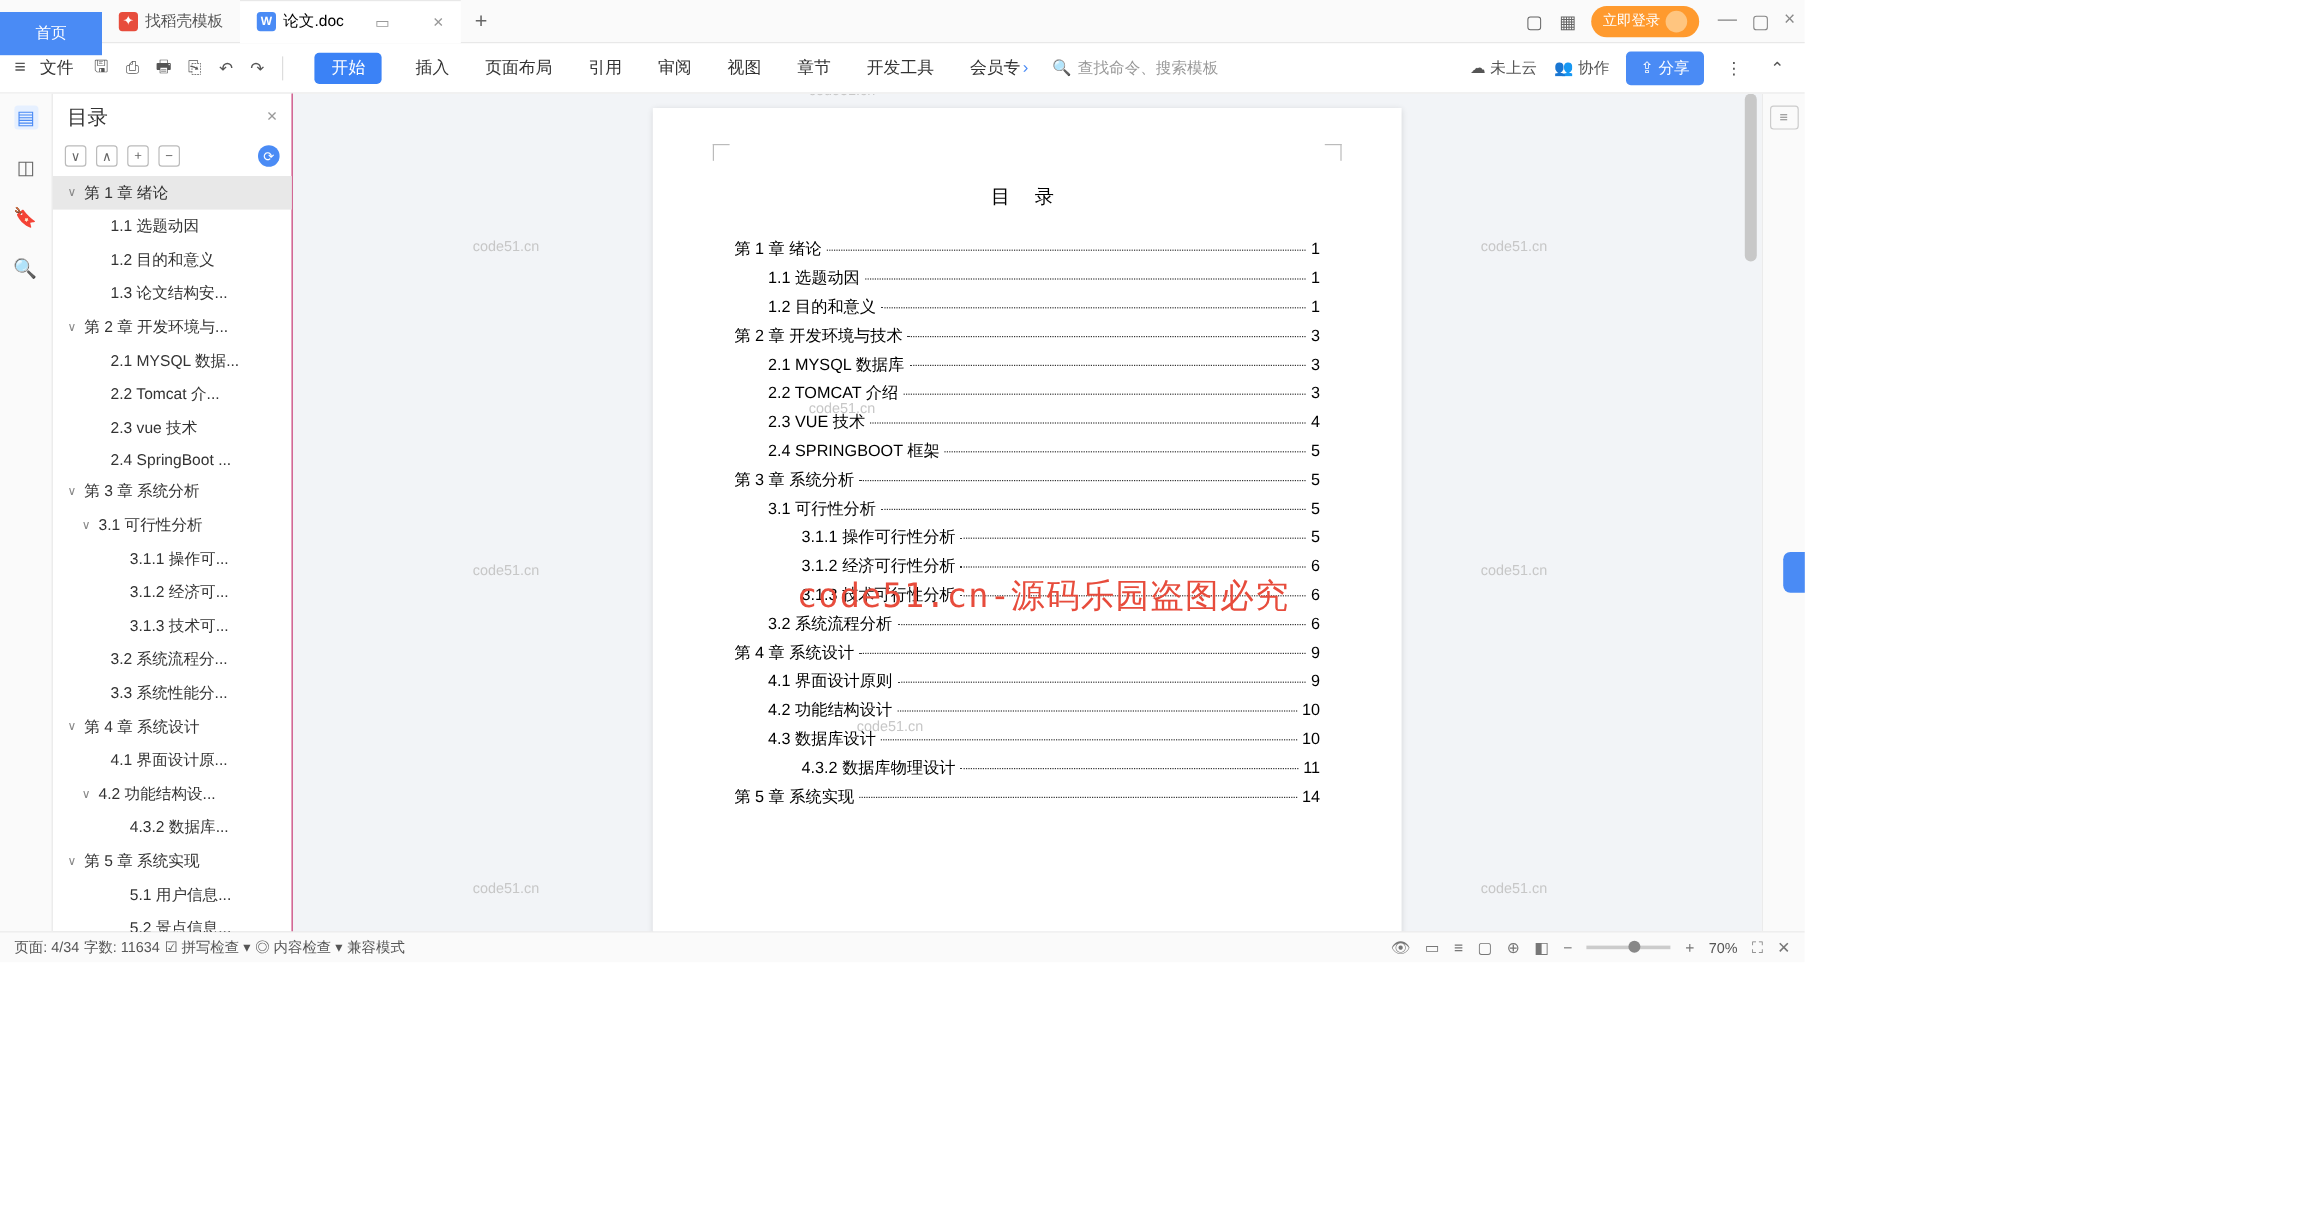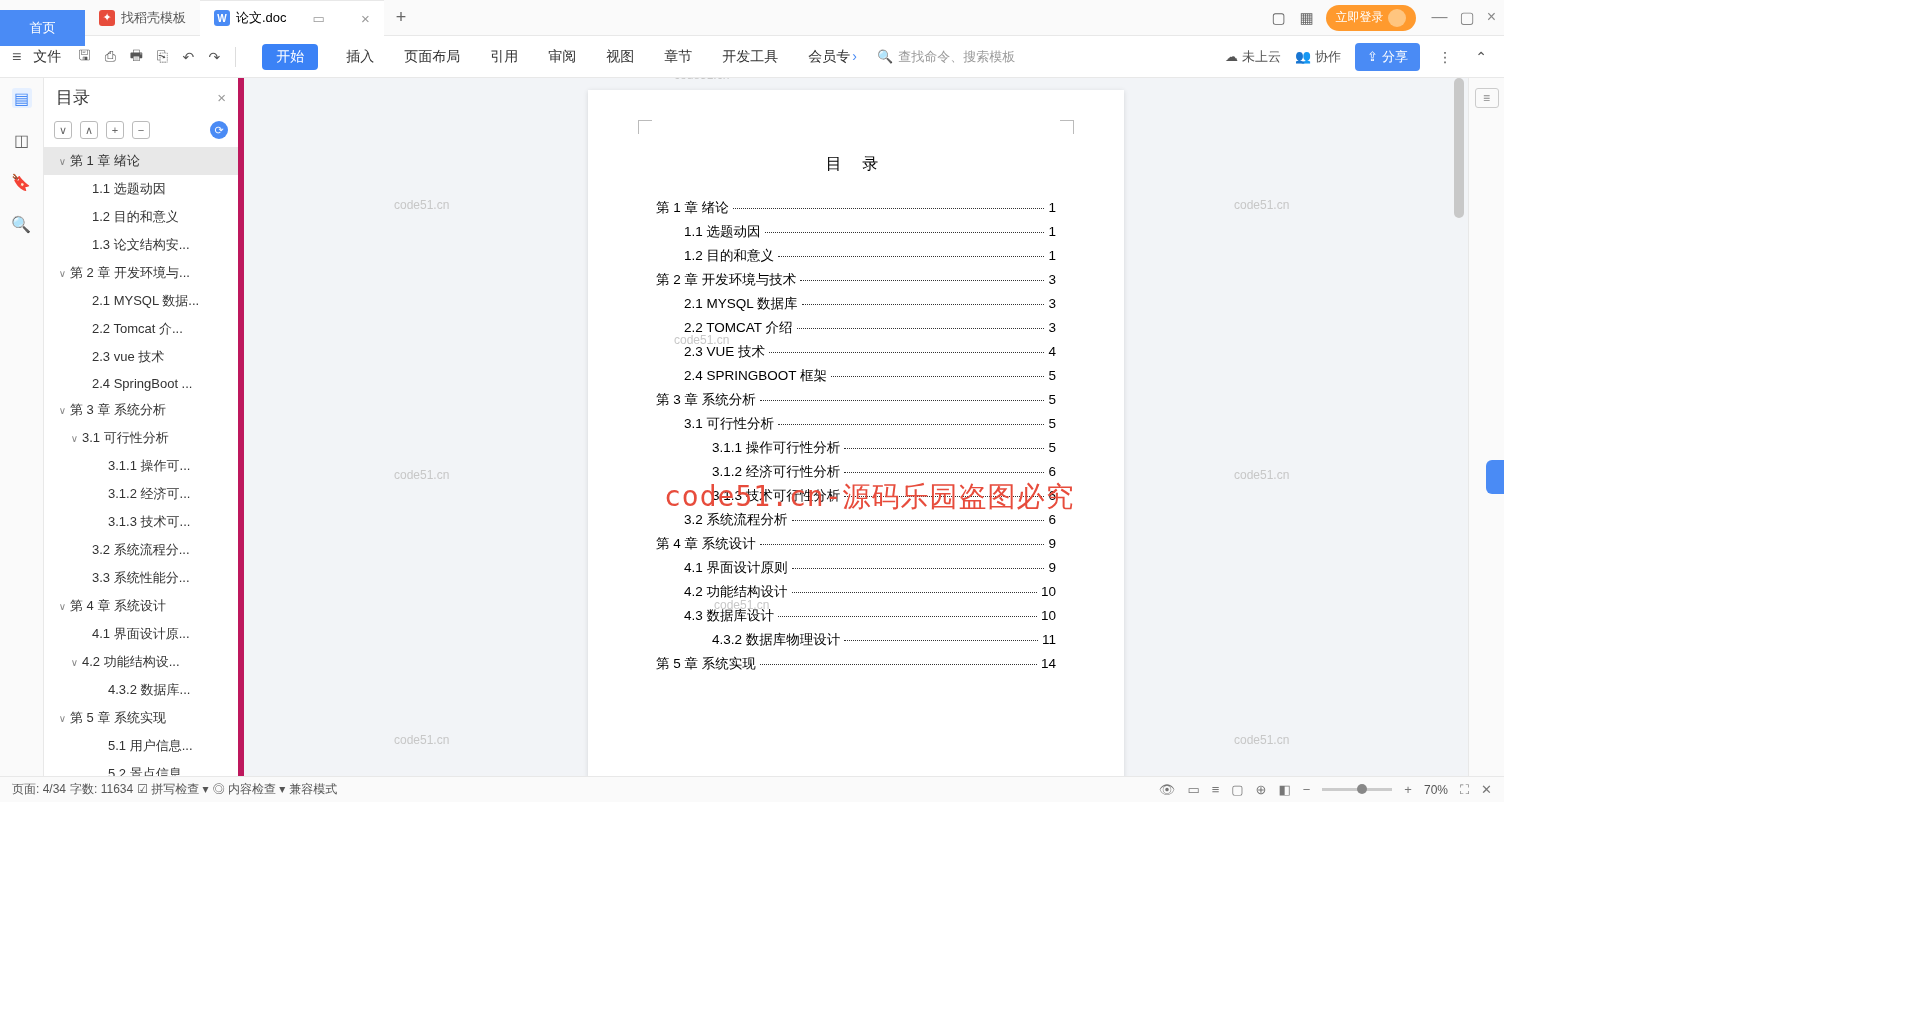--- a/index.html
+++ b/index.html
@@ -30,37 +30,37 @@
 .menu.memb{color:#333;position:relative;}
 .menu.memb::after{content:"›";color:#4a8bf5;margin-left:2px;}
 .search-box{margin-left:14px;display:flex;align-items:center;color:#999;font-size:13px;gap:5px;}
 .toolbar-right{margin-left:auto;display:flex;align-items:center;gap:14px;font-size:13px;}
 .tr-item{display:flex;align-items:center;gap:4px;color:#555;cursor:pointer;}
 .share-btn{background:#4a8bf5;color:#fff;padding:5px 12px;border-radius:4px;display:flex;align-items:center;gap:4px;}
 .main{display:flex;height:calc(802px - 36px - 42px - 26px);}
 .leftrail{width:44px;background:#fafafa;border-right:1px solid #e8e8e8;display:flex;flex-direction:column;align-items:center;padding-top:10px;gap:22px;}
 .lricon{width:20px;height:20px;color:#666;cursor:pointer;display:flex;align-items:center;justify-content:center;}
 .lricon.active{color:#4a8bf5;background:#e6f0ff;border-radius:3px;padding:2px;}
-.outline{width:200px;border-right:6px solid #be185d;display:flex;flex-direction:column;text-align:right;}
+.outline{width:200px;border-right:1px solid #be185d;display:flex;flex-direction:column;}
 .outline-hdr{padding:8px 12px;display:flex;align-items:center;justify-content:space-between;}
 .outline-hdr h3{font-size:17px;font-weight:500;color:#333;}
 .outline-hdr .x{color:#999;cursor:pointer;font-size:15px;}
 .outline-tools{padding:4px 10px 8px;display:flex;gap:8px;align-items:center;}
 .ot{width:18px;height:18px;border:1px solid #bbb;border-radius:3px;display:inline-flex;align-items:center;justify-content:center;font-size:11px;color:#666;cursor:pointer;}
 .ot.blue{margin-left:auto;border:none;background:#4a8bf5;border-radius:50%;color:#fff;}
 .outline-tree{flex:1;overflow-y:auto;font-size:13px;color:#333;}
 .node{padding:5px 10px 5px 10px;cursor:pointer;display:flex;align-items:center;white-space:nowrap;overflow:hidden;text-overflow:ellipsis;}
 .node.sel{background:#e8e8e8;}
 .chev{color:#888;font-size:10px;margin-right:4px;width:10px;display:inline-block;}
 .l0{padding-left:12px;}
 .l1{padding-left:34px;}
 .l2{padding-left:50px;}
 .l1c{padding-left:24px;}
 .canvas{flex:1;background:#f2f4f7;position:relative;overflow:hidden;}
-.page{width:536px;background:#fff;margin:12px auto;box-shadow:0 1px 5px rgba(0,0,0,0.12);padding:48px 68px;font-size:13px;position:relative;min-height:700px;}
+.page{width:624px;background:#fff;margin:12px auto;box-shadow:0 1px 5px rgba(0,0,0,0.12);padding:48px 68px;font-size:13px;position:relative;min-height:700px;}
 .corner{position:absolute;width:14px;height:14px;border-color:#bbb;}
 .corner.tl{top:30px;left:50px;border-top:1px solid #bbb;border-left:1px solid #bbb;}
 .corner.tr{top:30px;right:50px;border-top:1px solid #bbb;border-right:1px solid #bbb;}
 .page h2{text-align:center;font-size:16px;letter-spacing:8px;margin:16px 0 24px;font-weight:500;}
 .toc-row{display:flex;align-items:baseline;margin:6px 0;font-size:13.5px;}
 .toc-row .t{white-space:nowrap;}
 .toc-row .dots{flex:1;border-bottom:1px dotted #333;margin:0 4px;position:relative;top:-3px;}
 .toc-row .pg{white-space:nowrap;}
 .toc-row.lv1{padding-left:28px;}
 .toc-row.lv2{padding-left:56px;}

